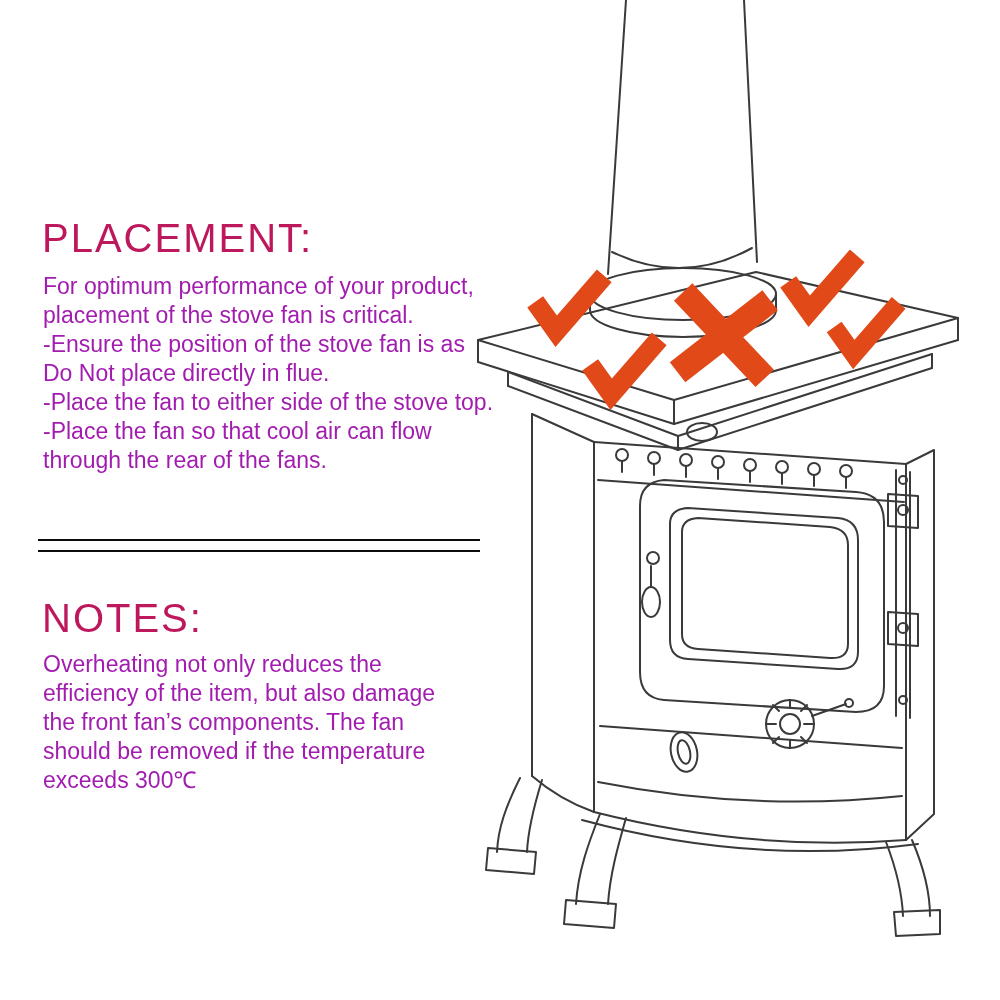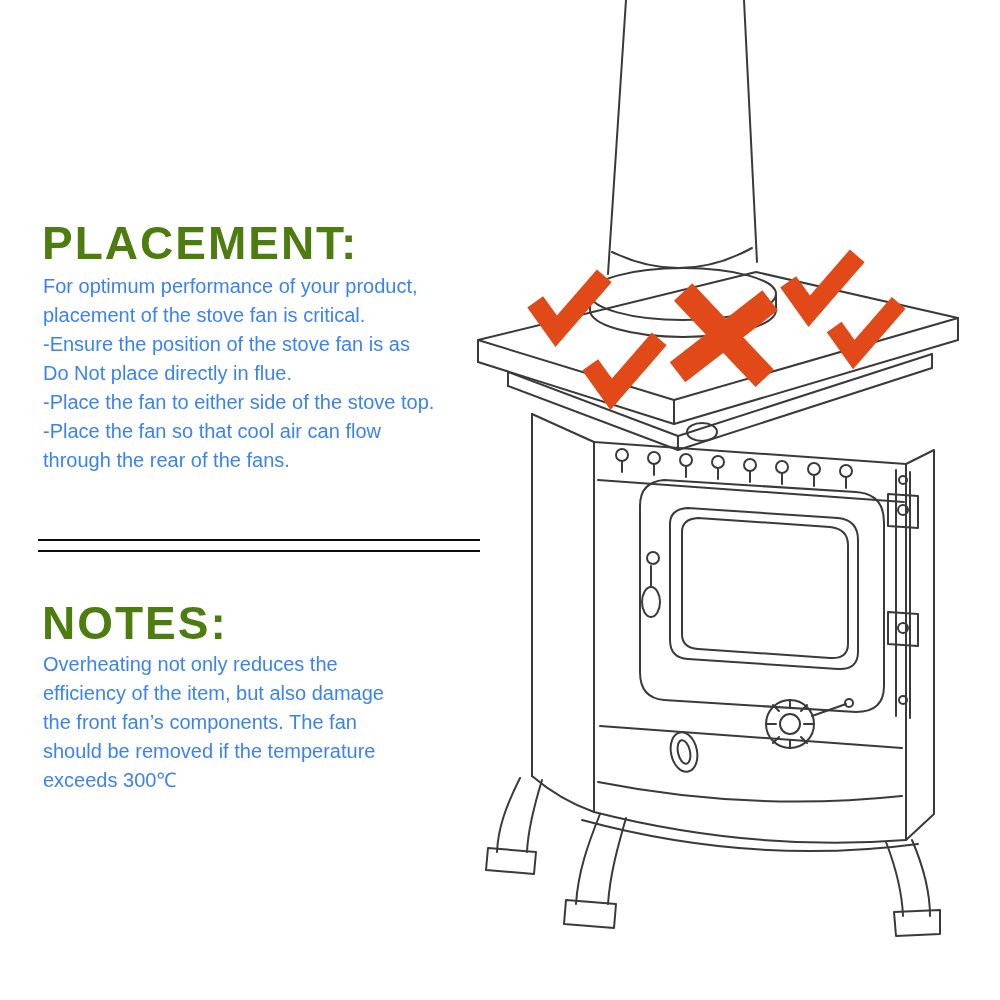--- a/index.html
+++ b/index.html
@@ -3,28 +3,28 @@
 <meta charset="utf-8">
 <style>
   html, body { margin:0; padding:0; }
   body {
     width:1000px; height:1000px; background:#ffffff;
     font-family:"Liberation Sans", sans-serif;
   }
   .canvas { position:relative; width:1000px; height:1000px; background:#fff; overflow:hidden; }
 
   .heading {
-    position:absolute; color:#4d7c0f; font-size:46px; font-weight:700;
+    position:absolute; color:#be185d; font-size:40px; font-weight:400;
     letter-spacing:2px; white-space:nowrap;
   }
   #placement-heading { left:42px; top:216px; }
   #notes-heading    { left:42px; top:596px; }
 
   .bodytext {
-    position:absolute; color:#3b82f6; font-size:20px; line-height:29px;
+    position:absolute; color:#a21caf; font-size:23px; line-height:29px;
     white-space:nowrap;
   }
   #placement-body { left:43px; top:272px; }
   #notes-body     { left:43px; top:650px; }
 
   .divider {
     position:absolute; left:38px; top:539px; width:442px; height:9px;
     border-top:2px solid #0c0c0c; border-bottom:2px solid #0c0c0c;
   }
 

